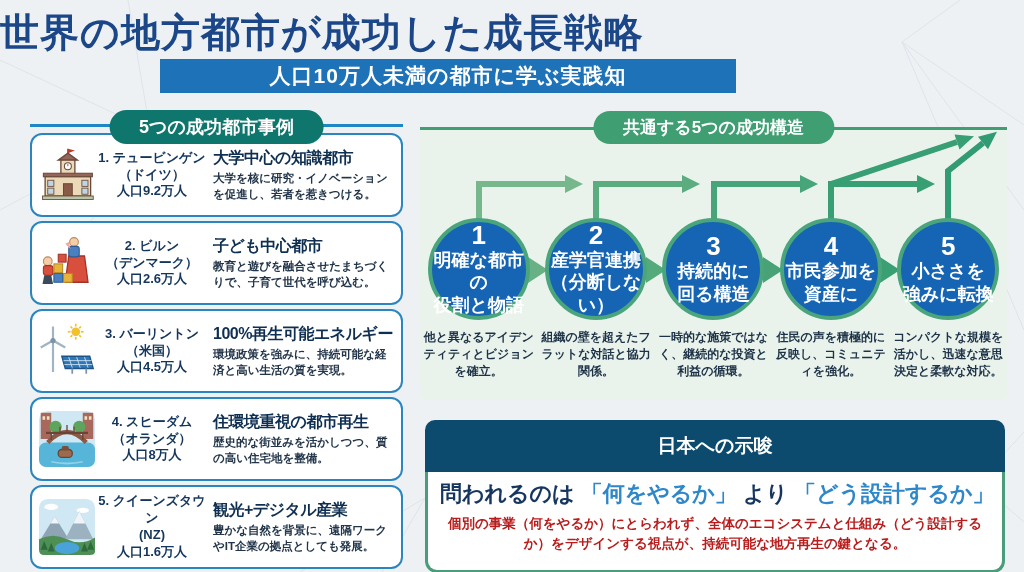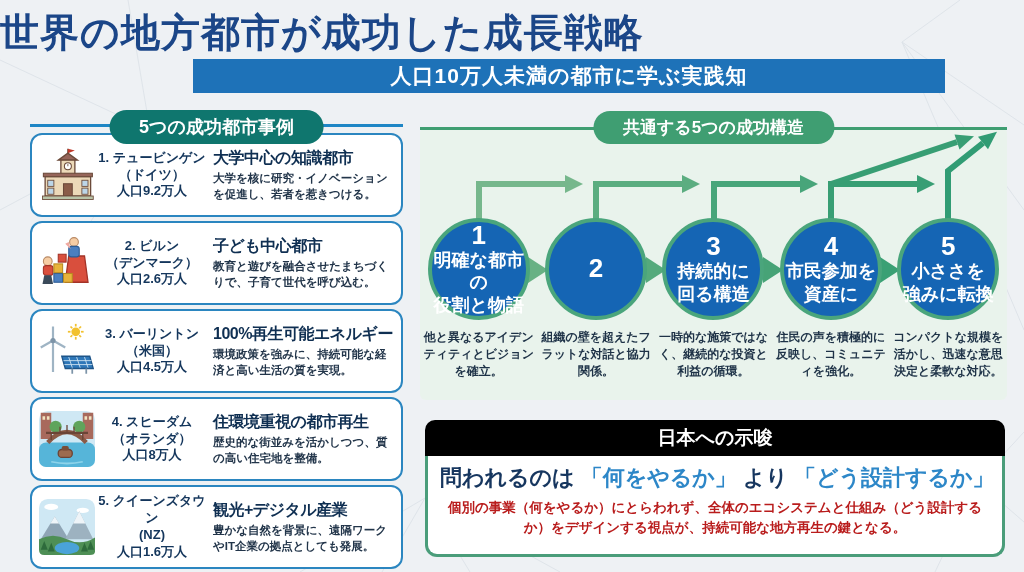--- a/index.html
+++ b/index.html
@@ -8,23 +8,23 @@
     background:#eef1f4;
     font-family:"Liberation Sans","DejaVu Sans",sans-serif;
   }
   .bg-pattern{position:absolute;inset:0;pointer-events:none;}
   
   .page-title{
     position:absolute;top:6px;left:0;width:100%;text-align:left;
     font-size:39px;font-weight:bold;color:#1b4688;letter-spacing:1px;margin:0;
   }
   .subtitle{
-    position:absolute;left:160px;top:59px;width:752px;height:34px;
+    position:absolute;left:160px;top:59px;width:576px;height:34px;
     background:#1e72b8;color:#fff;font-size:21px;font-weight:bold;
-    display:flex;align-items:center;justify-content:center;letter-spacing:1px;margin-left:33px;
+    display:flex;align-items:center;justify-content:center;letter-spacing:1px;
   }
   
   .pill{
     position:absolute;left:50%;transform:translateX(-50%);
     color:#fff;font-weight:bold;white-space:nowrap;
     padding:5px 30px;border-radius:18px;z-index:3;
   }
   .blue-pill{background:#0f766e;font-size:18px;top:0;}
   .green-pill{background:#3f9e72;font-size:17px;top:-16px;}
   
@@ -61,21 +61,21 @@
   }
   .circle .num{font-size:26px;font-weight:bold;line-height:1.05;}
   .circle .lbl{font-size:18px;font-weight:bold;line-height:1.25;text-align:center;}
   .step-desc{
     margin-top:9px;width:114px;font-size:12px;font-weight:bold;color:#1e3247;
     text-align:center;line-height:1.4;
   }
   
   .insight{position:absolute;left:425px;top:420px;width:580px;height:137px;}
   .insight-header{
-    height:36px;background:#000000;border-radius:10px 10px 0 0;color:#fff;
+    height:52px;background:#0c4a6e;border-radius:10px 10px 0 0;color:#fff;
     font-size:19px;font-weight:bold;display:flex;align-items:center;justify-content:center;
   }
   .insight-body{
     box-sizing:border-box;height:101px;background:#fff;
     border:3px solid #4a9d7a;border-top:none;border-radius:0 0 12px 12px;
     padding:7px 12px 20px;text-align:center;
   }
   .insight-headline{font-size:22px;font-weight:bold;color:#16365f;white-space:nowrap;}
   .insight-headline .highlight{color:#2d87c8;}
   .insight-text{margin-top:5px;font-size:13.5px;font-weight:bold;color:#b91c1c;line-height:1.5;}
@@ -299,20 +299,24 @@
           <div class="lbl">
             <div>明確な都市の</div>
             <div>役割と物語</div>
           </div>
         </div>
         <div class="step-desc">他と異なるアイデンティティとビジョンを確立。</div>
       </div>
       <div class="step">
         <div class="circle">
           <div class="num">2</div>
+          <div class="lbl">
+            <div>産学官連携</div>
+            <div>（分断しない）</div>
+          </div>
         </div>
         <div class="step-desc">組織の壁を超えたフラットな対話と協力関係。</div>
       </div>
       <div class="step">
         <div class="circle">
           <div class="num">3</div>
           <div class="lbl">
             <div>持続的に</div>
             <div>回る構造</div>
           </div>

